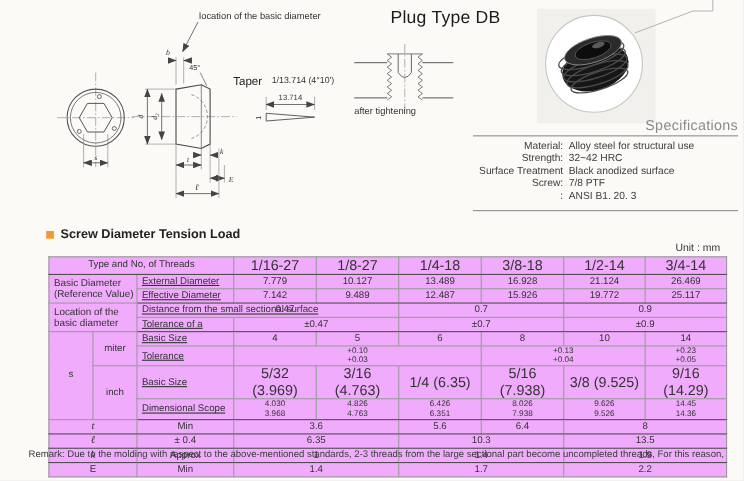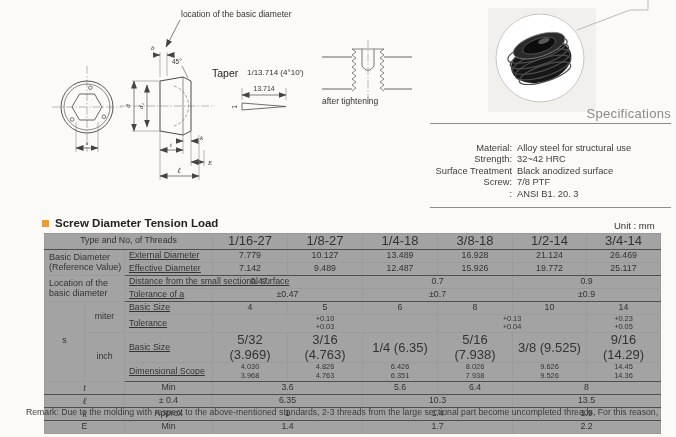--- a/index.html
+++ b/index.html
@@ -8,33 +8,33 @@
   .abs{position:absolute;}
 
   
   .title{left:355px;top:8px;font-size:16px;color:#1b1b1b;letter-spacing:.2px;}
   .drawing-svg{left:0;top:0;}
 
   
   .specs{left:430px;top:106px;width:241px;}
   .specs-heading{font-size:13px;color:#8a8a8a;padding-left:6px;letter-spacing:.3px;text-align:right;}
   .specs-line{border-bottom:1.5px solid #8d8d8d;margin-top:2px;}
-  .specs-rows{padding:3px 0 5px 0;margin-top:16px;}
+  .specs-rows{padding:3px 0 5px 0;}
   .spec-row{display:flex;line-height:11.4px;font-size:9.3px;}
   .spec-label{width:82px;text-align:right;color:#3d3d3d;flex:none;}
   .spec-value{padding-left:5px;color:#3d3d3d;}
 
   
-  .sec-head{left:42px;top:217px;display:flex;align-items:center;}
+  .sec-head{left:42px;top:207px;display:flex;align-items:center;}
   .bullet{width:7px;height:7px;background:#f09a32;margin-right:6px;}
   .sec-title{font-size:11.5px;font-weight:bold;color:#222;}
   .unit{left:614px;top:220px;font-size:9.5px;color:#333;}
 
   .tblwrap{left:44px;top:233px;}
-  table.tbl{border-collapse:collapse;table-layout:fixed;width:616px;background:#a3a3a3;
+  table.tbl{border-collapse:collapse;table-layout:fixed;width:616px;background:#f0abfc;
             border:1.6px solid #4f4f4f;}
   .tbl td{border:1px solid #9b9b9b;font-size:8.8px;color:#333;text-align:center;
           padding:0 2px;height:12px;line-height:1.12;overflow:hidden;}
   .tbl td.lbl{text-align:left;padding-left:4px;text-decoration:underline;}
   .tbl td.grp{text-align:left;padding-left:4px;white-space:pre-line;font-size:9px;line-height:1.15;}
   .tbl td.two{white-space:pre-line;font-size:7.4px;line-height:1.2;}
   .tbl td.sm{font-size:13px;}
   .tbl td.sym{font-style:italic;font-family:"Liberation Serif",serif;font-size:9.5px;}
   .tbl tr.sep td{border-bottom:1.6px solid #4f4f4f;}
   .tbl td.ovf{white-space:nowrap;overflow:visible;border-right-style:hidden;}
@@ -159,20 +159,21 @@
         <ellipse cx="540" cy="68" rx="29" ry="9" fill="none" stroke="#4d4d4d" stroke-width="1.2"></ellipse>
         <ellipse cx="540" cy="74" rx="27" ry="8" fill="none" stroke="#4d4d4d" stroke-width="1.2"></ellipse>
         <ellipse cx="543" cy="46" rx="27" ry="11" fill="#2b2b2b" stroke="#8a8a8a" stroke-width="0.8"></ellipse>
         <ellipse cx="543" cy="46" rx="17" ry="7" fill="#0d0d0d" stroke="#666" stroke-width="0.6"></ellipse>
         <ellipse cx="549" cy="43" rx="6" ry="2.5" fill="#5a5a5a"></ellipse>
       </g>
       <polyline points="577,30 630,10 648,10 648,0" fill="none" stroke="#aaa" stroke-width="0.8"></polyline>
     </g>
   </svg>
 
+  <div class="abs title">Plug Type DB</div>
 
   <div class="abs specs">
     <div class="specs-heading">Specifications</div>
     <div class="specs-line"></div>
     <div class="specs-rows">
       <div class="spec-row">
         <span class="spec-label">Material:</span>
         <span class="spec-value">Alloy steel for structural use</span>
       </div>
       <div class="spec-row">

